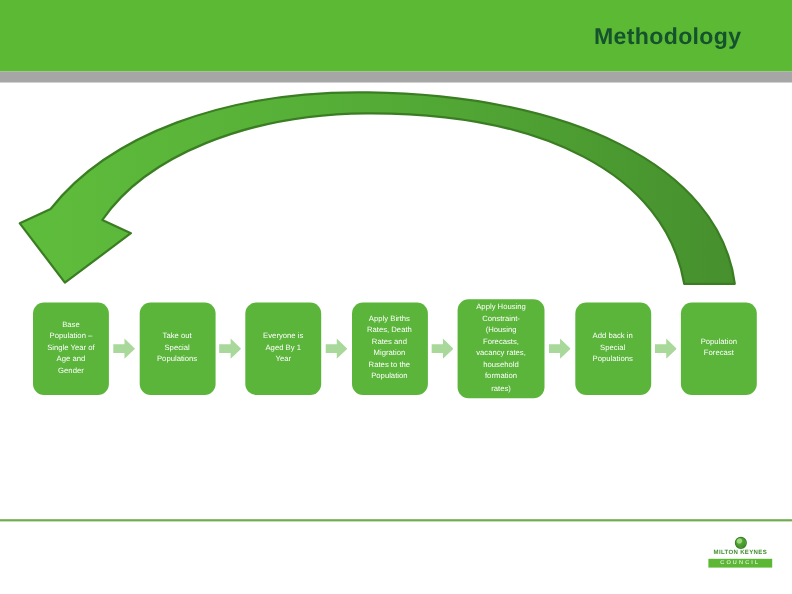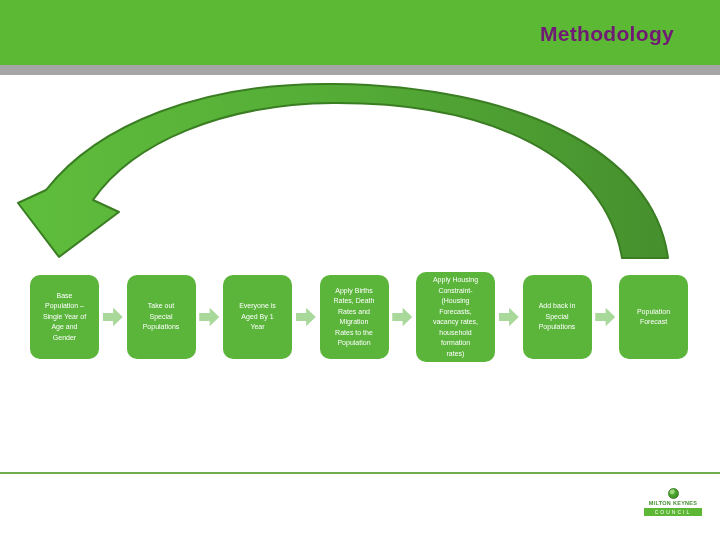--- a/index.html
+++ b/index.html
@@ -8,21 +8,21 @@
     background:#ffffff;font-family:"Liberation Sans", sans-serif;
   }
   
   .title-bar{
     position:absolute;top:0;left:0;width:720px;height:65px;
     background:#5cb933;
   }
   .title-bar h1{
     margin:0;height:65px;line-height:68px;
     text-align:right;padding-right:46px;
-    color:#701a75;font-size:21px;font-weight:bold;letter-spacing:0.3px;
+    color:#14532d;font-size:21px;font-weight:bold;letter-spacing:0.3px;
   }
   .gray-bar{
     position:absolute;top:65px;left:0;width:720px;height:10px;
     background:#a6a6a6;
   }
   
   .swoosh{
     position:absolute;top:0;left:0;width:720px;height:540px;
     pointer-events:none;
   }

